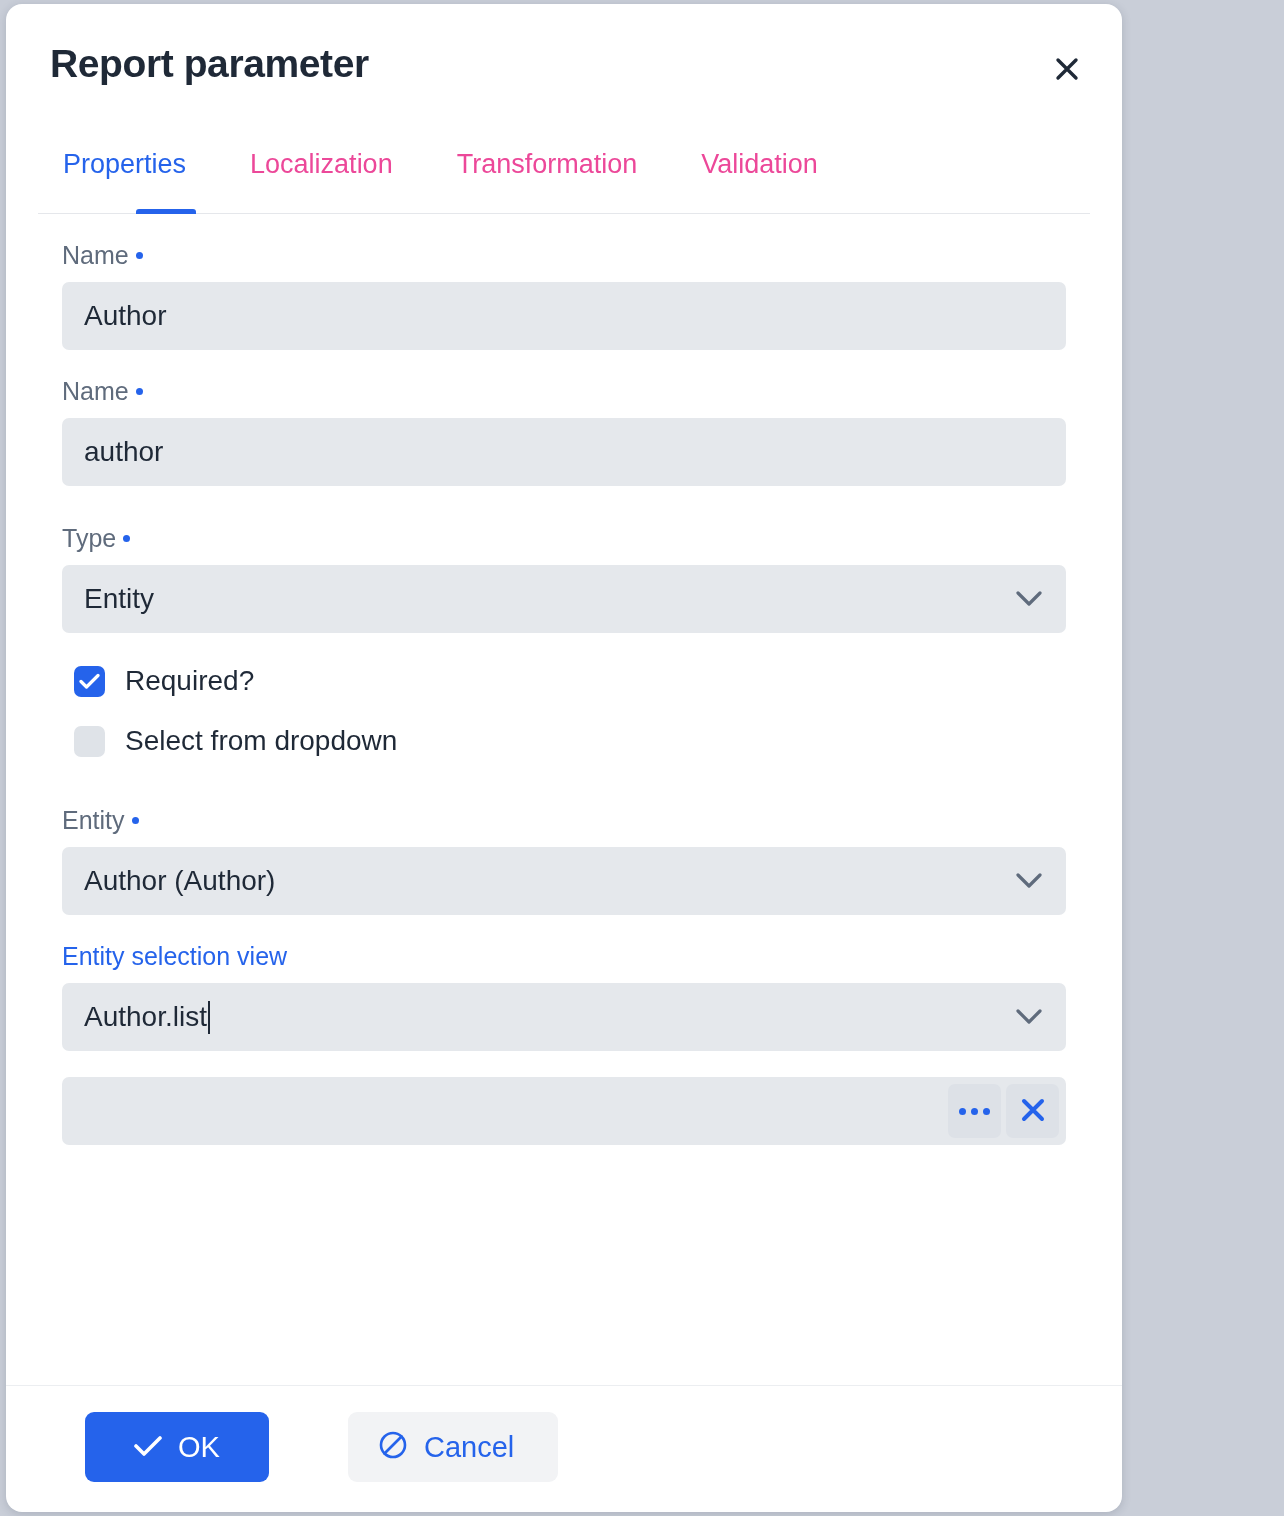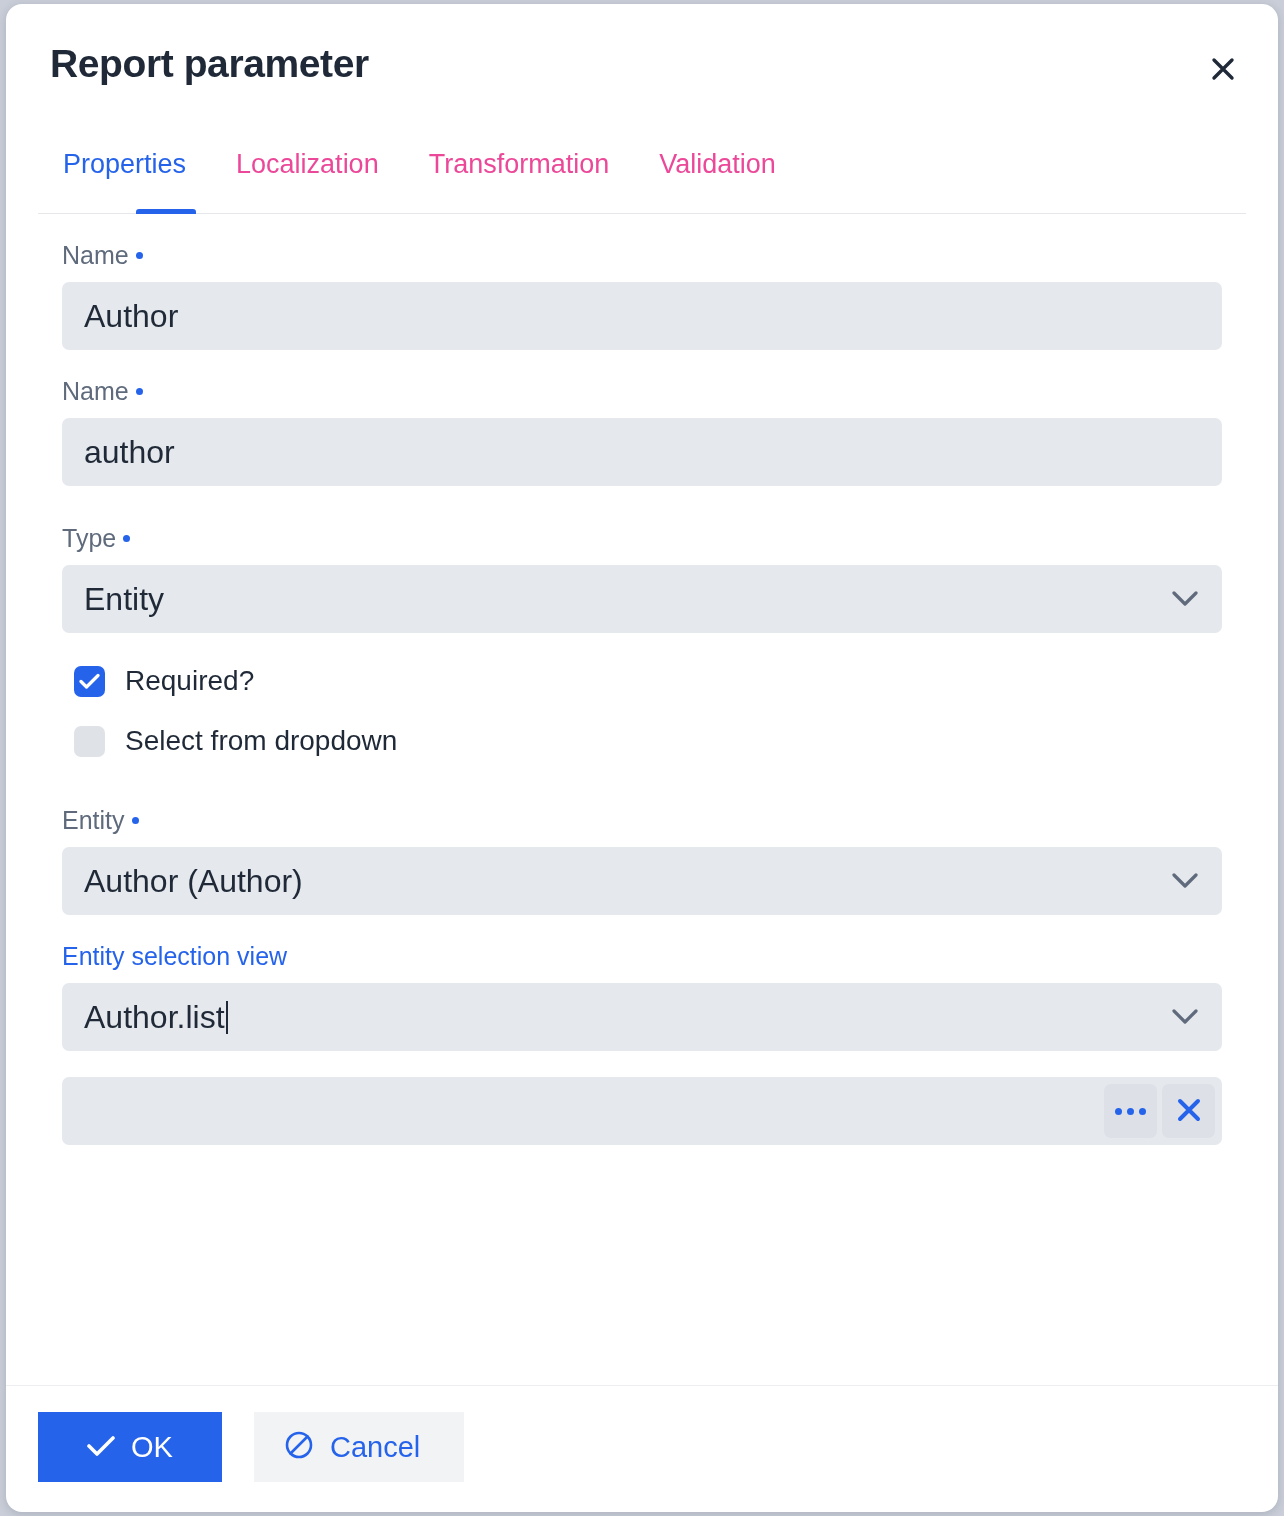--- a/index.html
+++ b/index.html
@@ -10,21 +10,21 @@
     height: 1516px;
     background: #c9ced8;
     font-family: "Liberation Sans", sans-serif;
     -webkit-font-smoothing: antialiased;
   }
 
   .dialog {
     position: absolute;
     left: 6px;
     top: 4px;
-    width: 1272px;
+    width: 1116px;
     height: 1508px;
     background: #ffffff;
     border-radius: 16px;
     box-shadow: 0 2px 10px rgba(40,50,70,0.18);
     overflow: hidden;
     display: flex;
     flex-direction: column;
   }
 
   
@@ -62,21 +62,21 @@
   
   .tabs-wrap {
     position: relative;
     flex: 0 0 auto;
     margin: 0 32px 0 32px;
     height: 82px;
   }
   .tabs {
     display: flex;
     align-items: flex-start;
-    gap: 0;
+    gap: 14px;
     height: 100%;
     position: relative;
   }
   .tab {
     font-size: 27px;
     color: #ec4899;
     padding: 16px 25px 0 25px;
     cursor: pointer;
     line-height: 1.2;
     white-space: nowrap;
@@ -135,21 +135,21 @@
   }
 
   .input-box {
     position: relative;
     background: #e5e8ec;
     border-radius: 7px;
     height: 68px;
     display: flex;
     align-items: center;
     padding: 0 22px;
-    font-size: 32px;
+    font-size: 28px;
     color: #1f2937;
     cursor: text;
     border: none;
     width: 100%;
     font-family: inherit;
   }
   .input-box.select { cursor: pointer; padding-right: 72px; }
 
   .chevron {
     position: absolute;
@@ -230,30 +230,31 @@
   .dlg-footer {
     flex: 0 0 auto;
     border-top: 1px solid #eceef1;
     padding: 26px 32px 30px 32px;
     display: flex;
     align-items: center;
     gap: 32px;
   }
   .btn {
     height: 70px;
-    border-radius: 0;
+    border-radius: 9px;
     display: inline-flex;
     align-items: center;
     gap: 16px;
     padding: 0 30px;
     font-size: 29px;
     cursor: pointer;
     border: none;
     font-family: inherit;
     line-height: 1;
+    margin-left: 47px;
   }
   .btn-primary { background: #2563eb; color: #ffffff; min-width: 184px; justify-content: center; }
   .btn-ghost { background: #f2f3f5; color: #2563eb; min-width: 210px; }
 </style>
 </head>
 <body>
 
 <div class="dialog">
 
   <div class="dlg-header">

